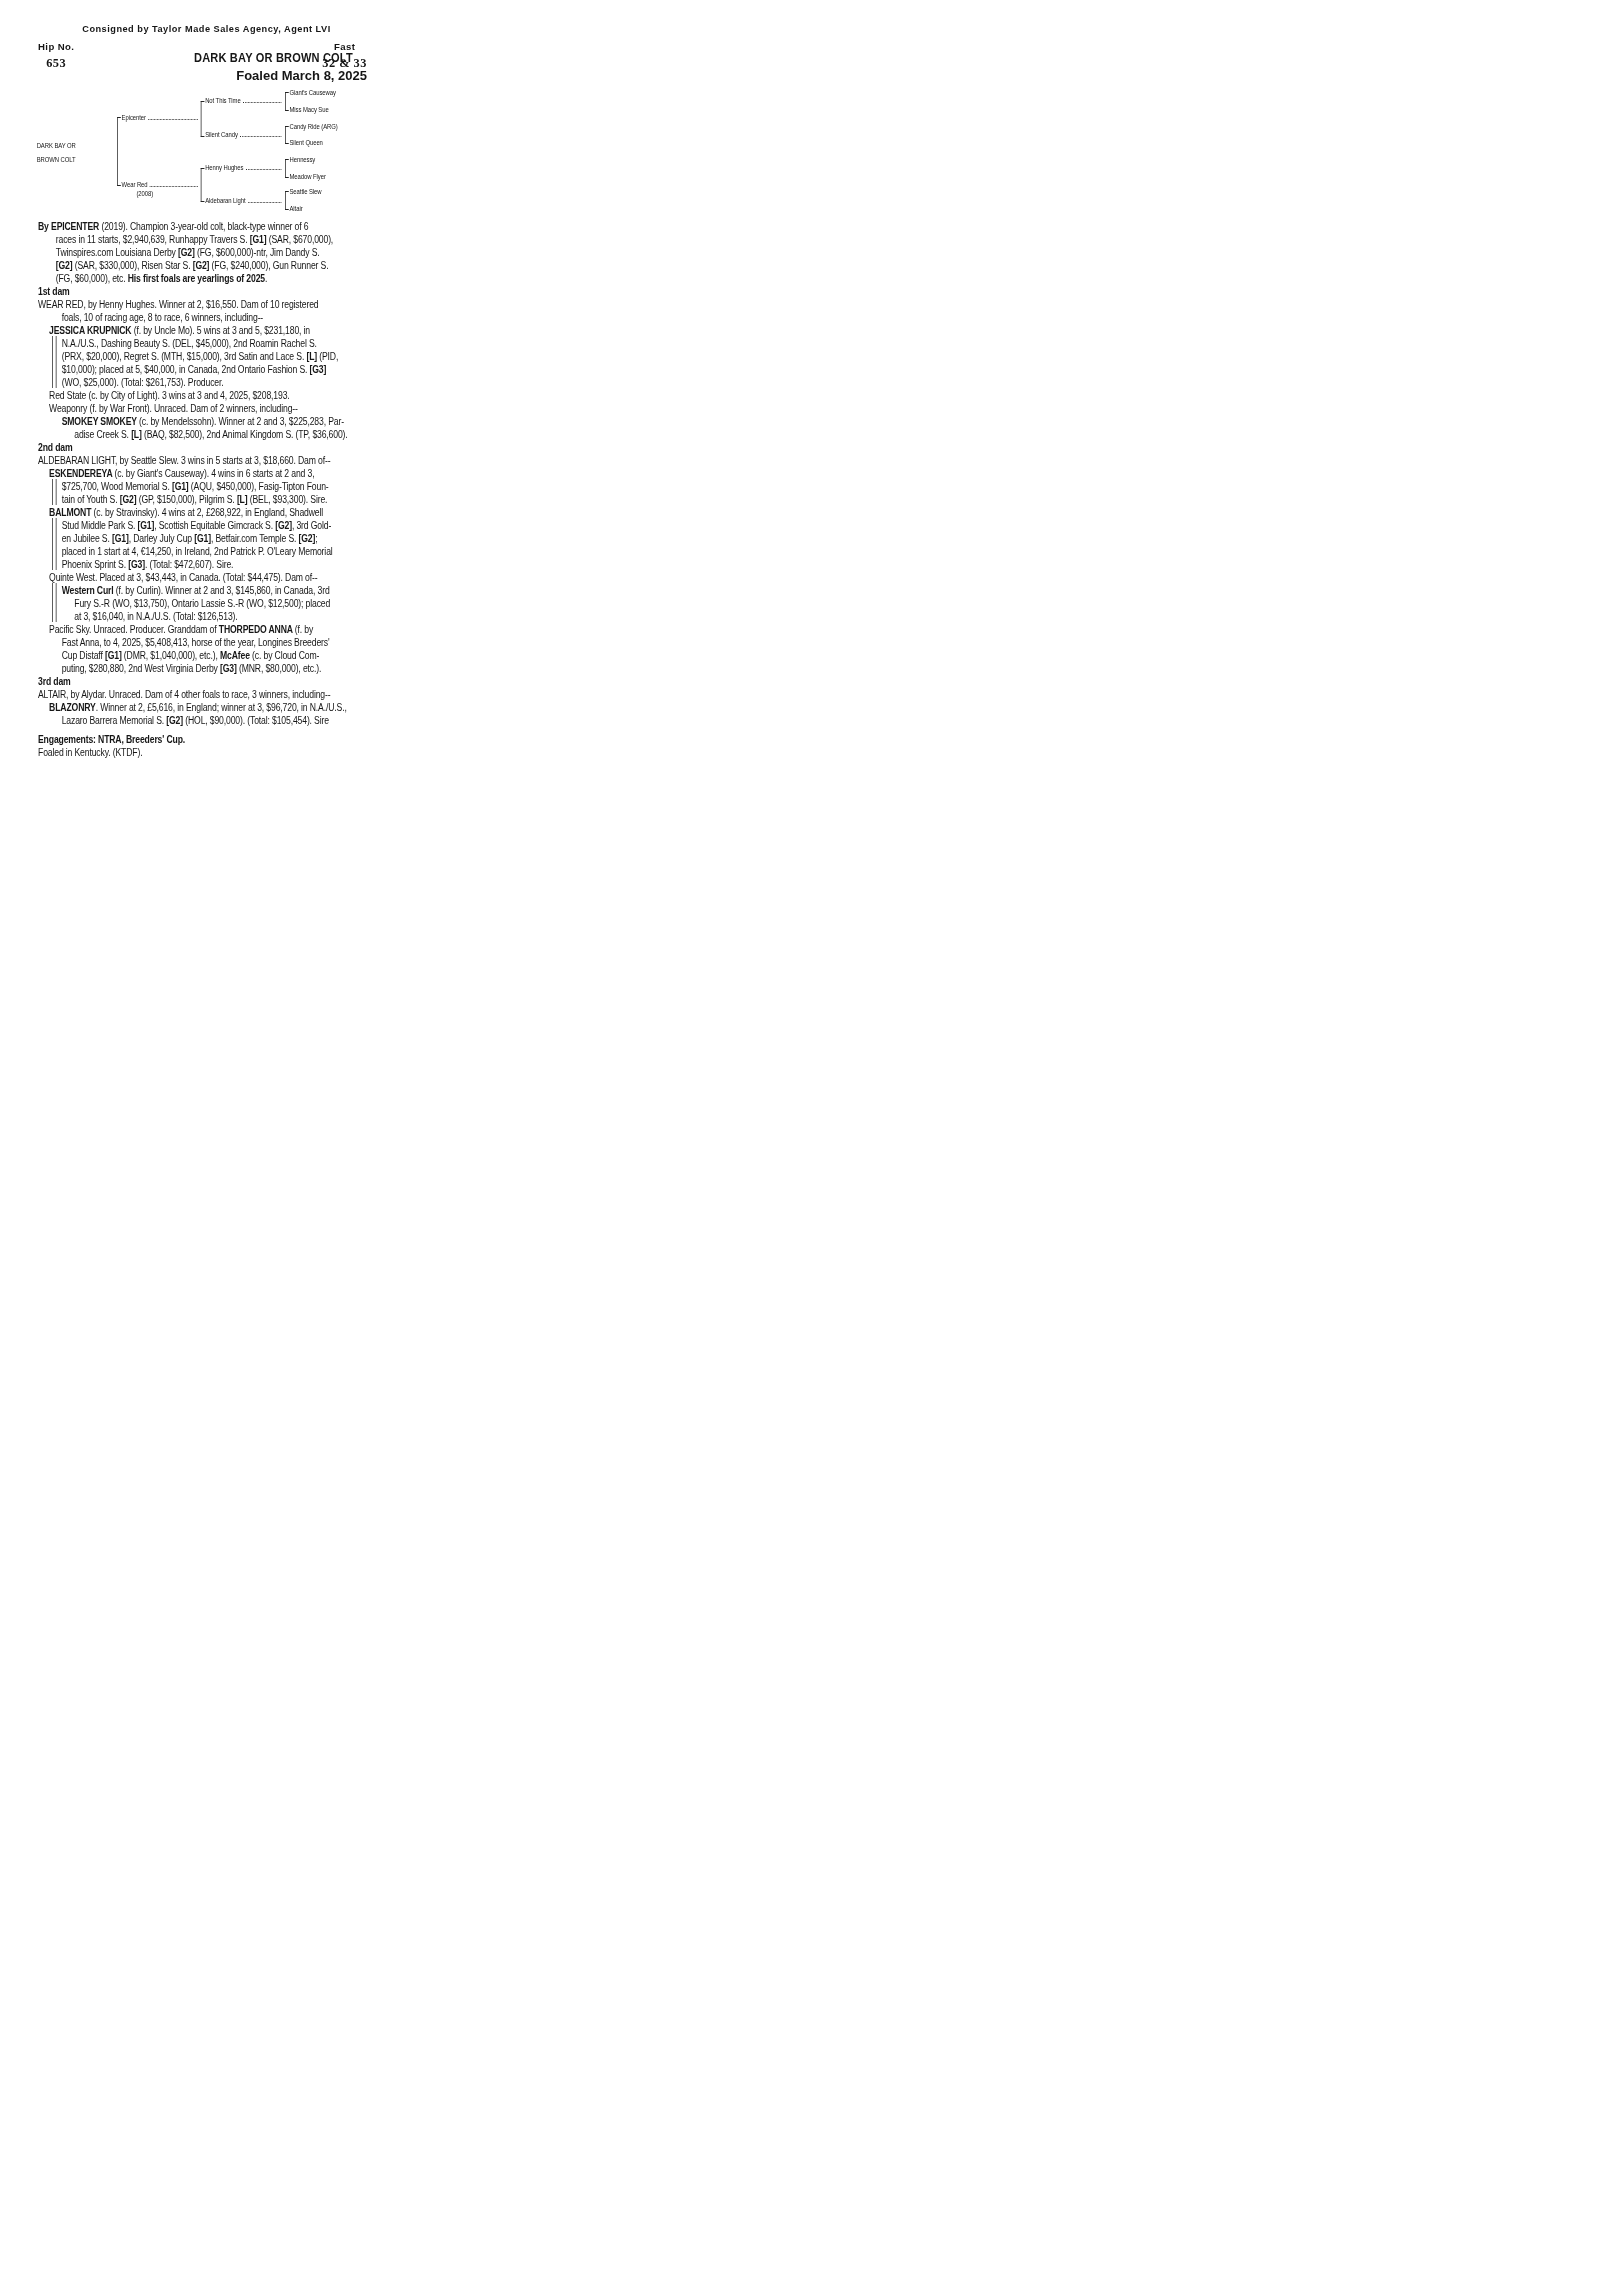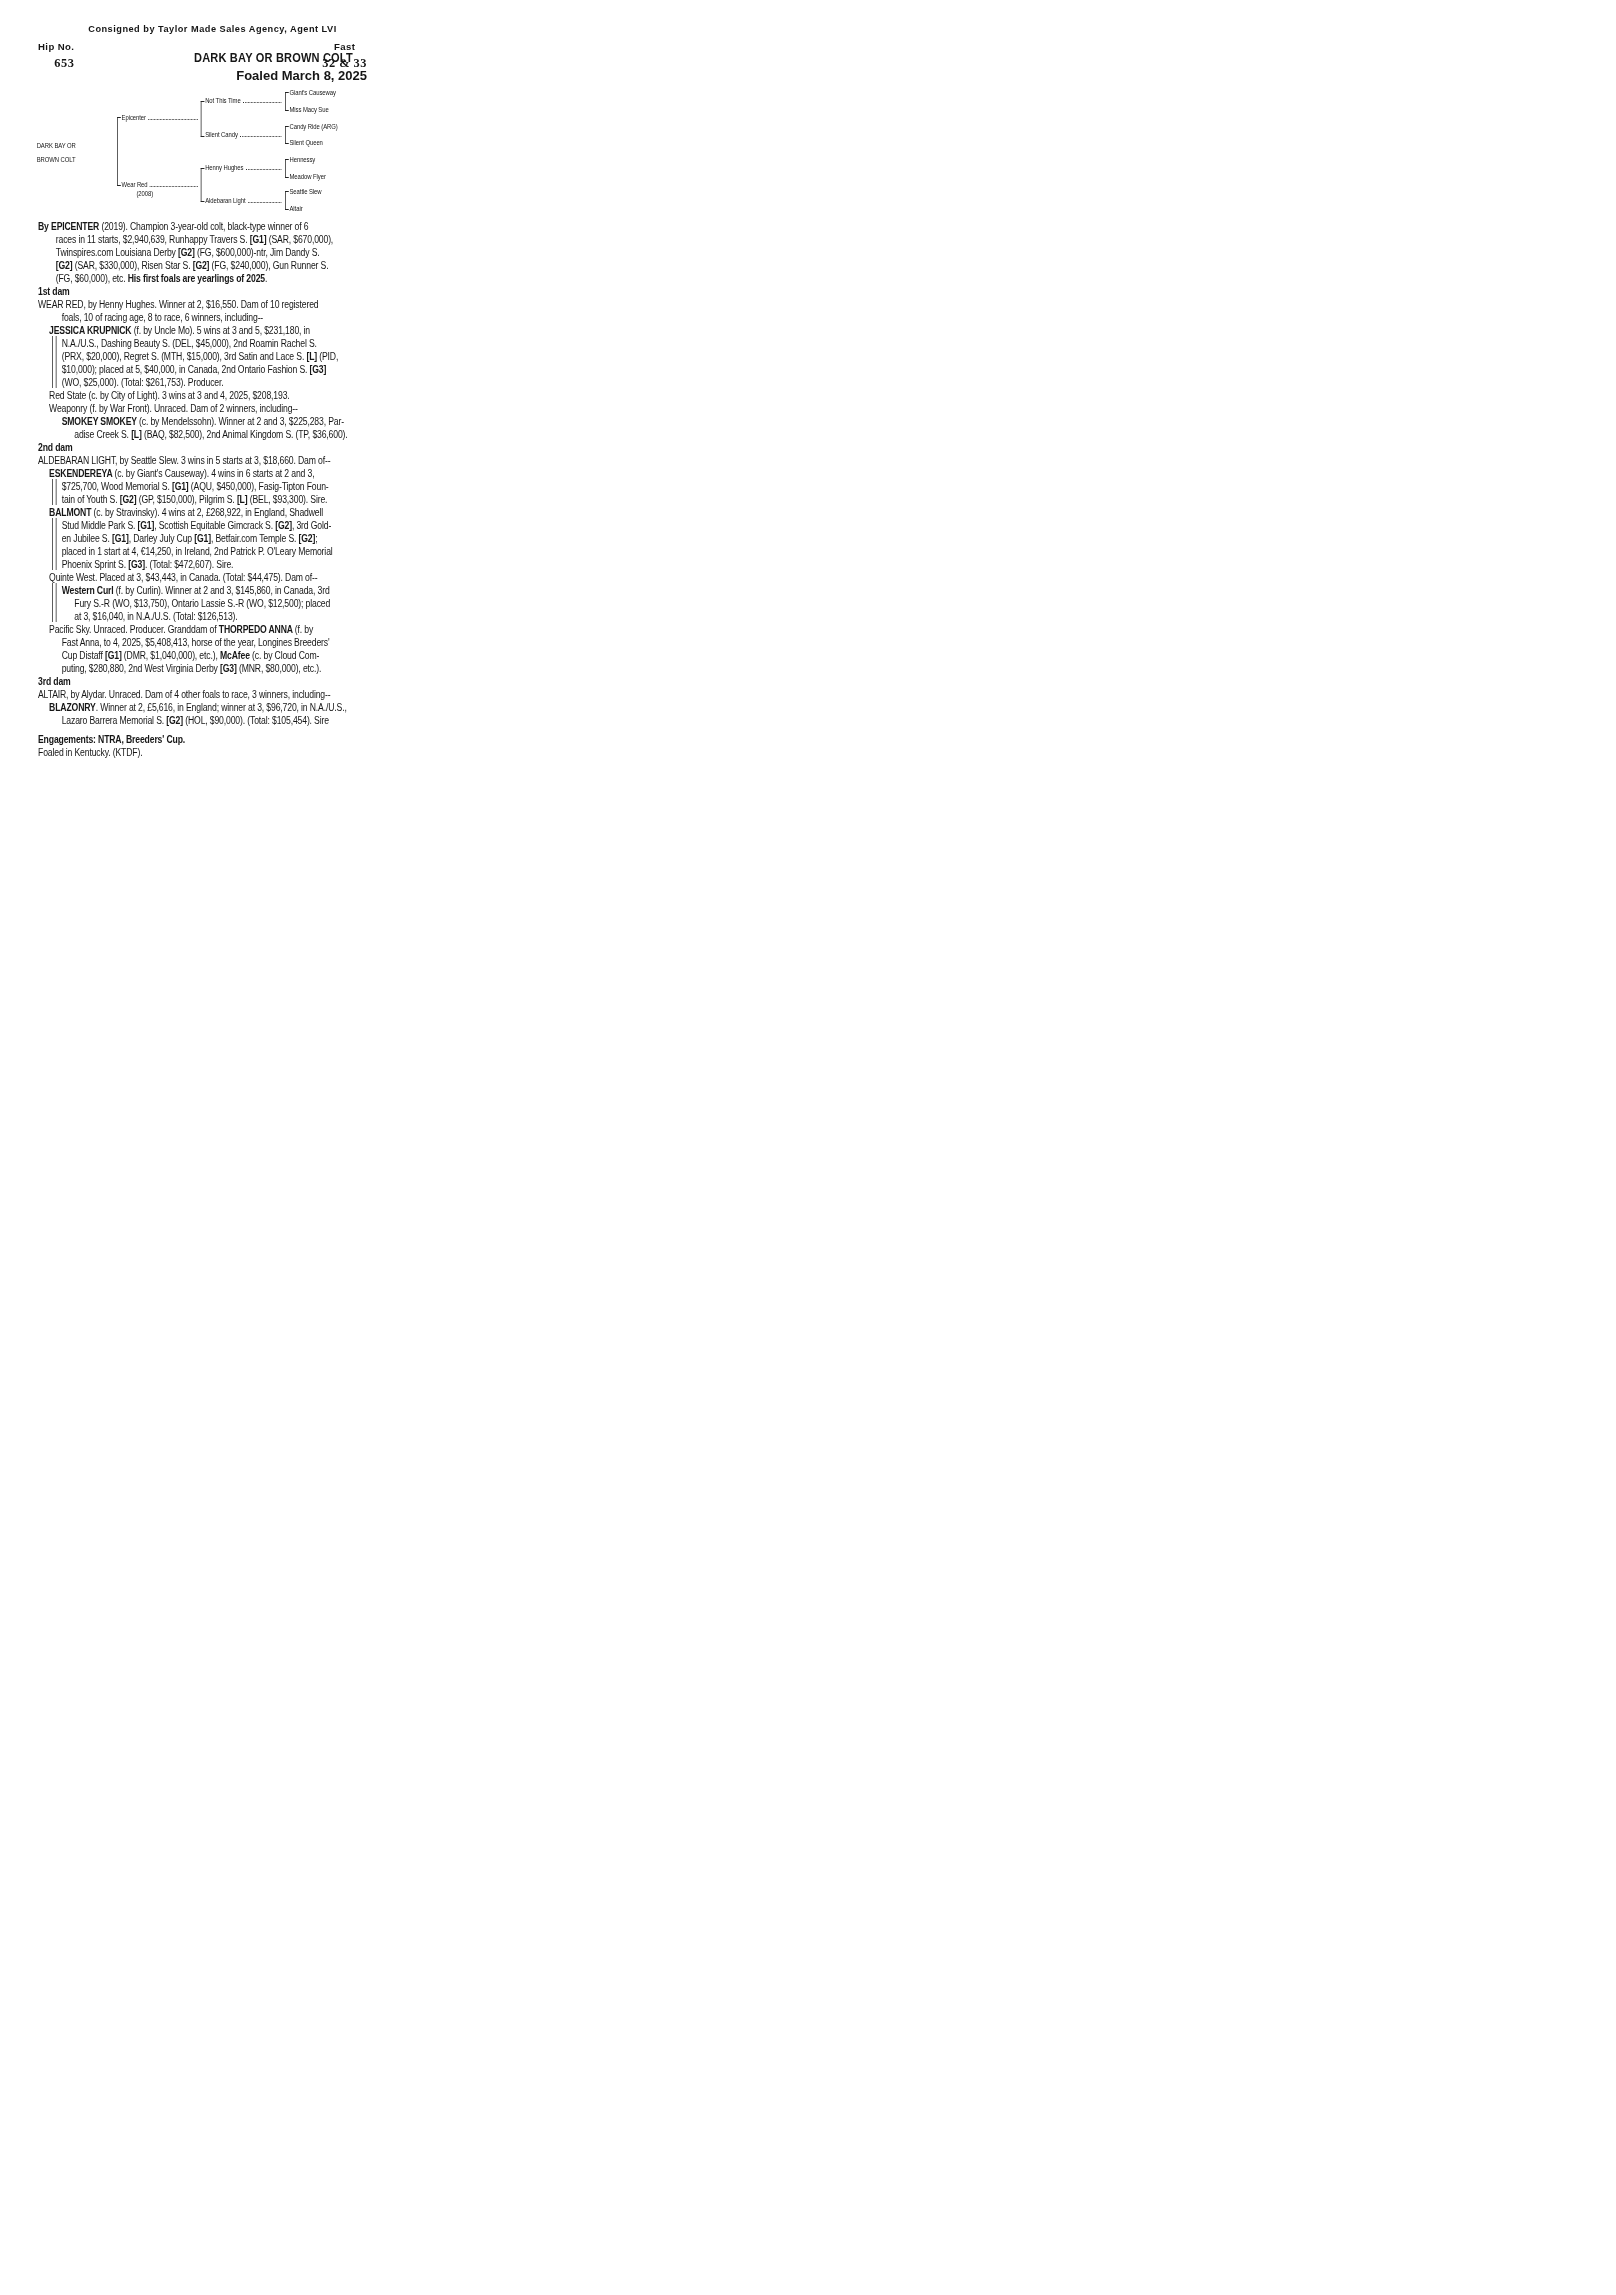--- a/index.html
+++ b/index.html
@@ -1,22 +1,22 @@
 <!DOCTYPE html>
 <html style="font-size:7.3px"><head>
 <meta charset="utf-8">
 <style>
   html,body{margin:0;padding:0;background:#ffffff;}
   .page{position:relative;width:404px;height:807px;background:#fff;overflow:hidden;
         font-family:"Liberation Sans",sans-serif;color:#161616;}
   .abs{position:absolute;}
   
-  .consigned{left:48px;top:24px;width:329px;text-align:center;font-weight:bold;
+  .consigned{left:42px;top:24px;width:329px;text-align:center;font-weight:bold;
              font-size:9.2px;letter-spacing:0.5px;white-space:nowrap;}
-  .hipcol{left:38px;top:41px;text-align:right;}
+  .hipcol{left:38px;top:41px;text-align:center;}
   .barncol{right:37px;top:41px;text-align:center;}
   .hdr-label{font-weight:bold;font-size:9.6px;letter-spacing:0.4px;}
   .hdr-num{font-weight:bold;font-size:12.4px;margin-top:4.1px;letter-spacing:0.5px;font-family:Liberation Serif, serif;}
   .titlewrap{left:38px;top:50px;width:329px;text-align:right;white-space:nowrap;}
   .title{display:inline-block;font-weight:bold;font-size:13px;letter-spacing:0.2px;
          transform:scaleX(.85);transform-origin:50% 0;}
   .foaled{left:38px;top:68px;width:329px;text-align:right;font-weight:bold;font-size:13px;}
   
   .scalewrap{left:38px;top:0;width:455px;height:807px;transform:scaleX(.7397);
              transform-origin:0 0;}

